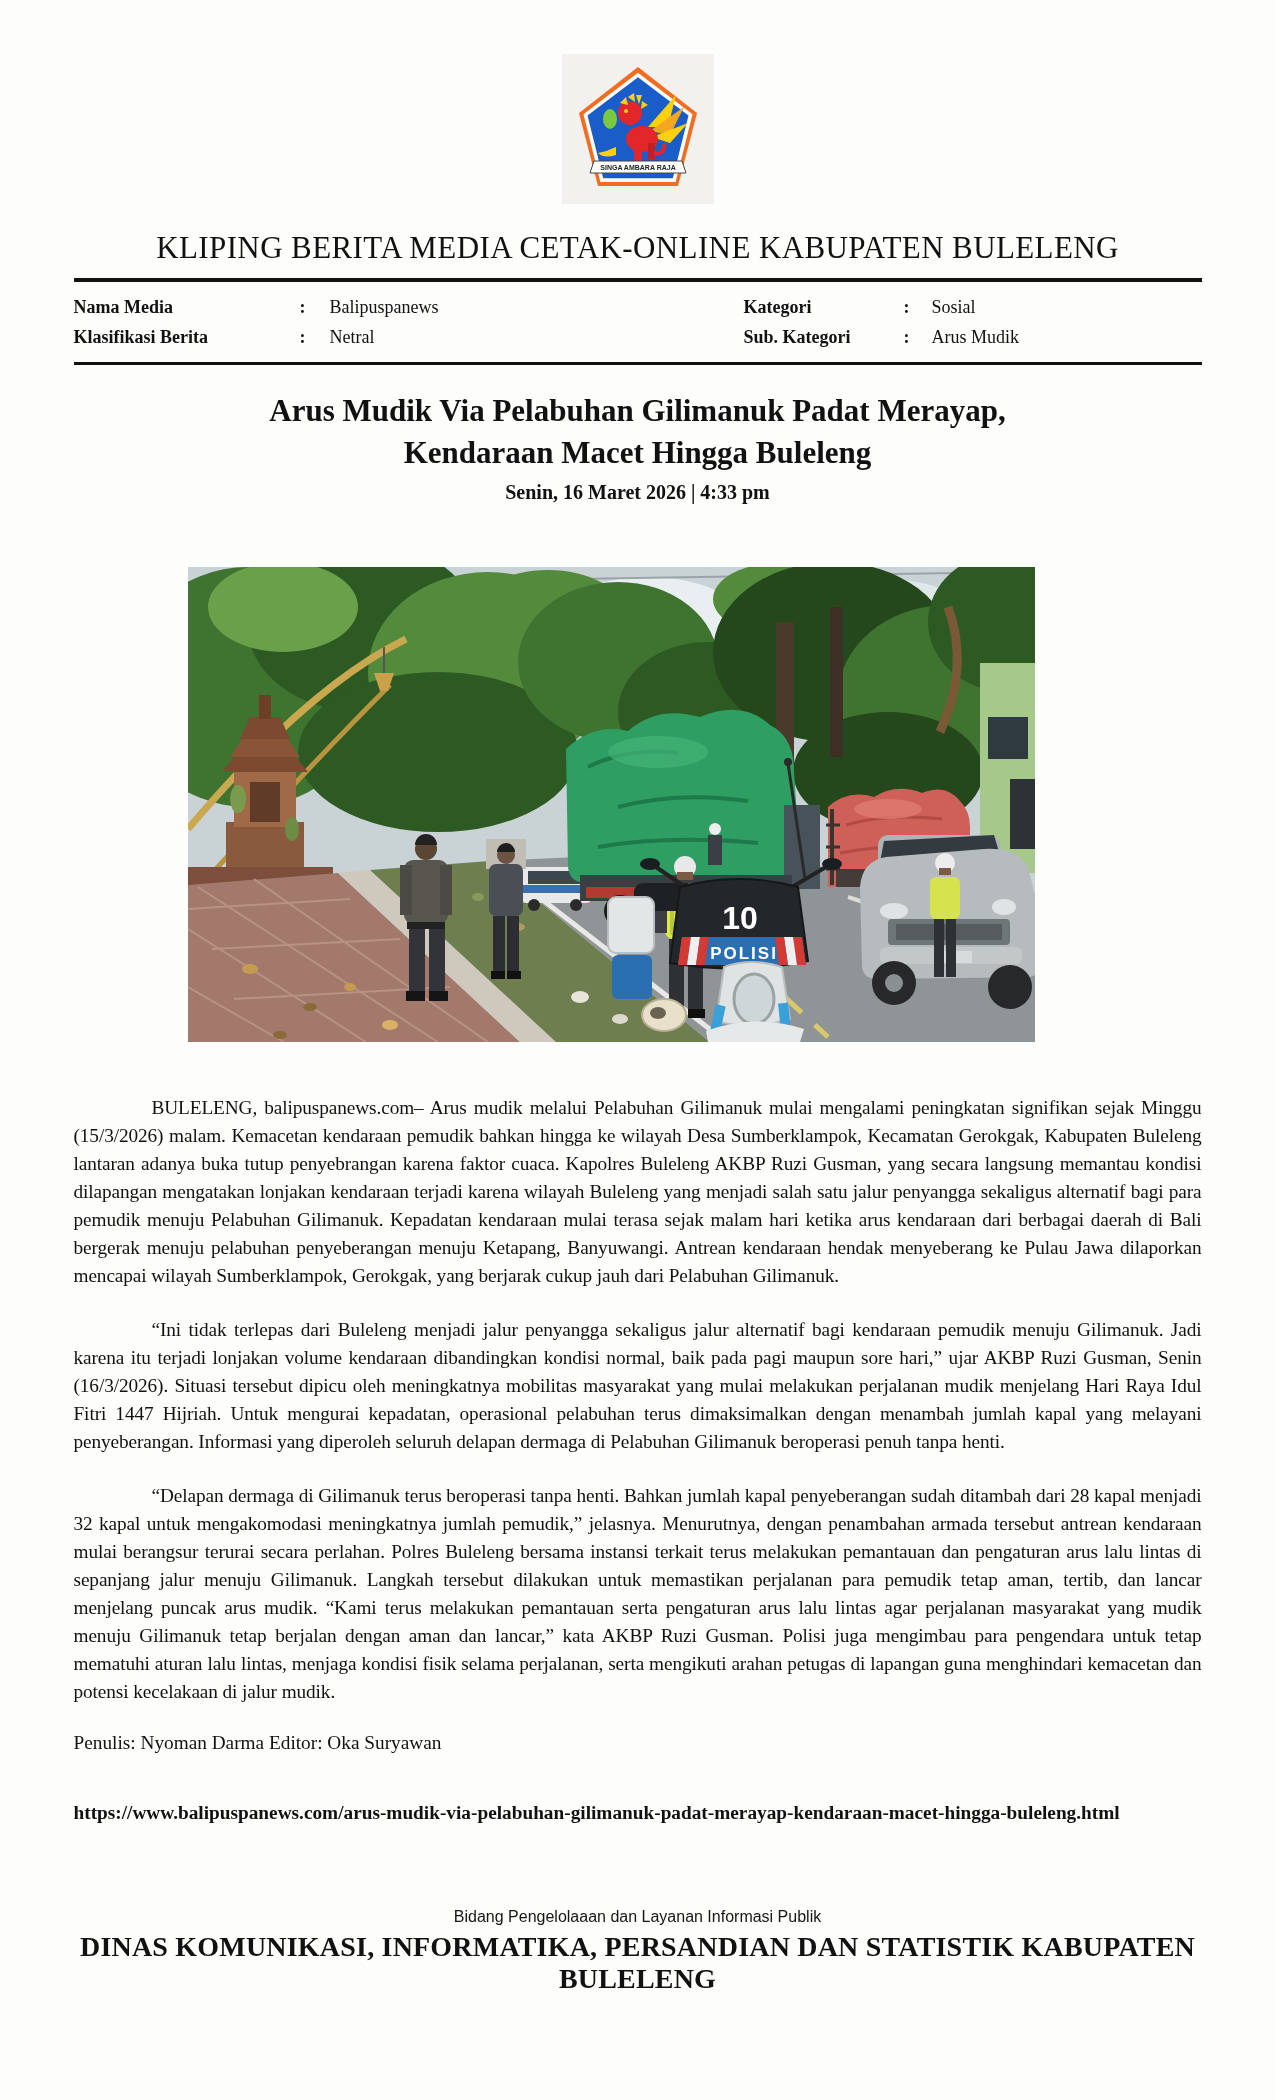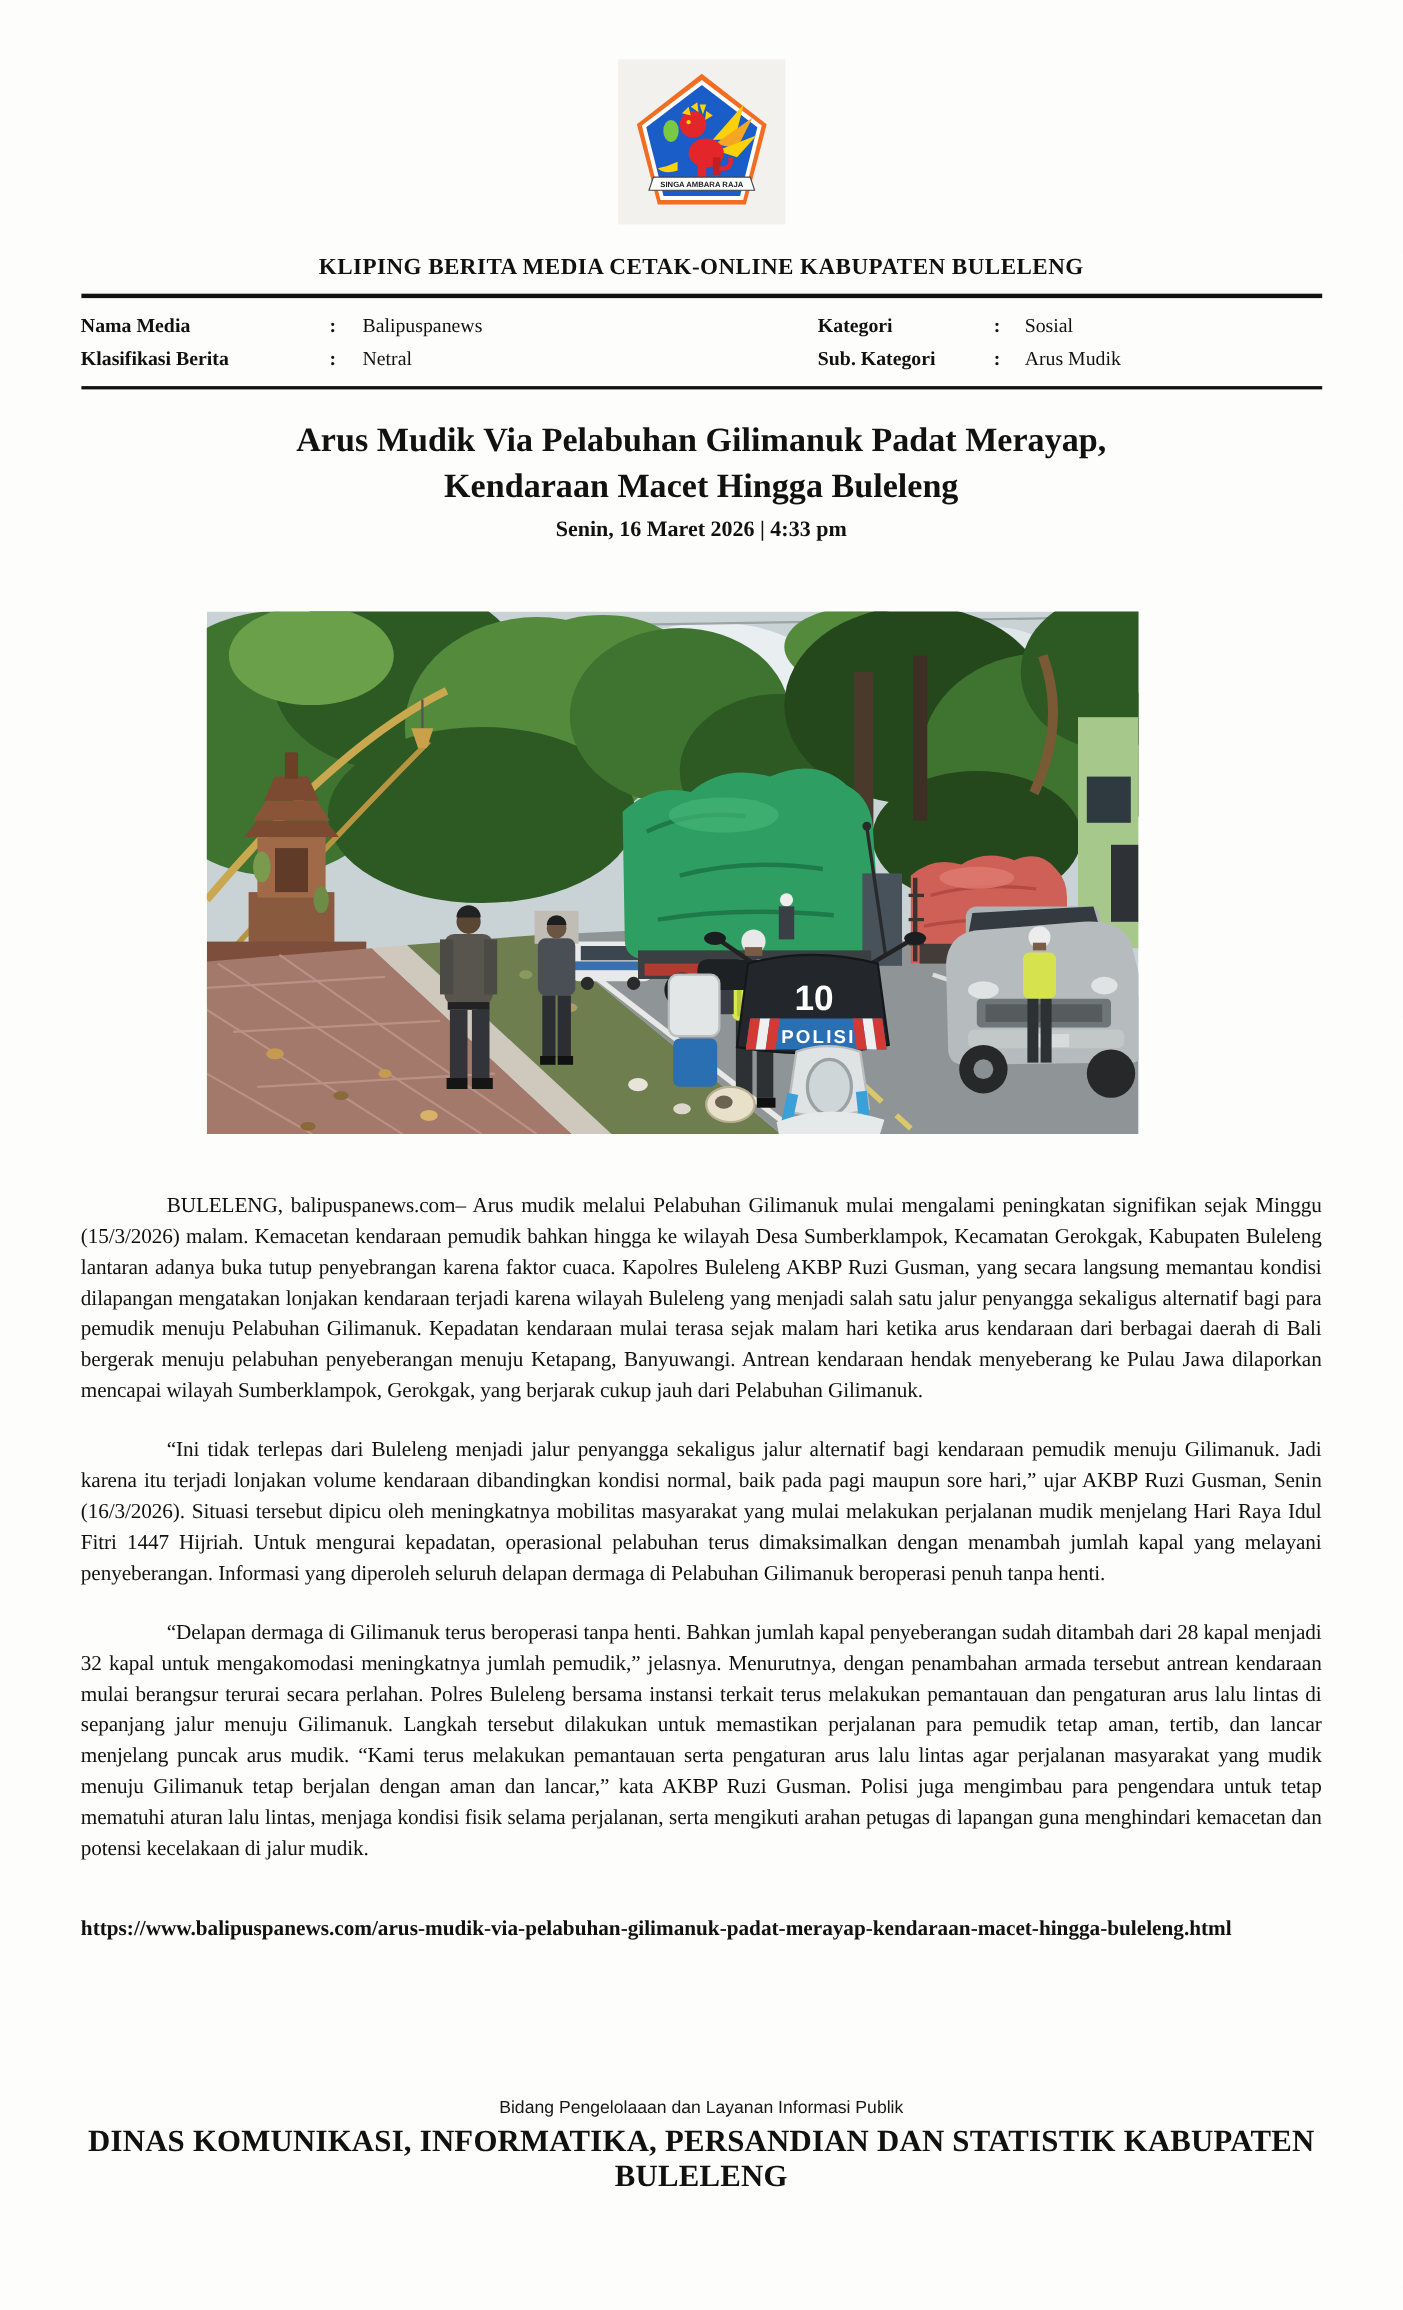--- a/index.html
+++ b/index.html
@@ -9,21 +9,21 @@
     font-family:"Liberation Serif","DejaVu Serif",serif;
   }
   .content { width:1128px; margin:0 auto; }
 
   
   .logo-box {
     width:152px; height:150px; margin:54px auto 0; background:#f2f1ee;
     display:flex; align-items:center; justify-content:center;
   }
   .doc-title {
-    margin:26px 0 0; text-align:center; font-size:21px; font-weight:bold;
+    margin:26px 0 0; text-align:center; font-size:31px; font-weight:normal;
     letter-spacing:0.4px; white-space:nowrap;
   }
   .rule-thick { height:4px; background:#121212; margin-top:12px; }
   .rule-thin  { height:3px; background:#121212; }
 
   .meta {
     display:grid; grid-template-columns:226px 30px 414px 160px 28px 1fr;
     padding:15px 0 14px; font-size:18px; row-gap:9px; align-items:baseline;
   }
   .meta .lbl { font-weight:bold; }
@@ -333,20 +333,21 @@
         </g>
       </svg>
     </figure>
 
     <div class="bodytext">
       <p>BULELENG, balipuspanews.com– Arus mudik melalui Pelabuhan Gilimanuk mulai mengalami peningkatan signifikan sejak Minggu (15/3/2026) malam. Kemacetan kendaraan pemudik bahkan hingga ke wilayah Desa Sumberklampok, Kecamatan Gerokgak, Kabupaten Buleleng lantaran adanya buka tutup penyebrangan karena faktor cuaca. Kapolres Buleleng AKBP Ruzi Gusman, yang secara langsung memantau kondisi dilapangan mengatakan lonjakan kendaraan terjadi karena wilayah Buleleng yang menjadi salah satu jalur penyangga sekaligus alternatif bagi para pemudik menuju Pelabuhan Gilimanuk. Kepadatan kendaraan mulai terasa sejak malam hari ketika arus kendaraan dari berbagai daerah di Bali bergerak menuju pelabuhan penyeberangan menuju Ketapang, Banyuwangi. Antrean kendaraan hendak menyeberang ke Pulau Jawa dilaporkan mencapai wilayah Sumberklampok, Gerokgak, yang berjarak cukup jauh dari Pelabuhan Gilimanuk.</p>
       <p>“Ini tidak terlepas dari Buleleng menjadi jalur penyangga sekaligus jalur alternatif bagi kendaraan pemudik menuju Gilimanuk. Jadi karena itu terjadi lonjakan volume kendaraan dibandingkan kondisi normal, baik pada pagi maupun sore hari,” ujar AKBP Ruzi Gusman, Senin (16/3/2026). Situasi tersebut dipicu oleh meningkatnya mobilitas masyarakat yang mulai melakukan perjalanan mudik menjelang Hari Raya Idul Fitri 1447 Hijriah. Untuk mengurai kepadatan, operasional pelabuhan terus dimaksimalkan dengan menambah jumlah kapal yang melayani penyeberangan. Informasi yang diperoleh seluruh delapan dermaga di Pelabuhan Gilimanuk beroperasi penuh tanpa henti.</p>
       <p>“Delapan dermaga di Gilimanuk terus beroperasi tanpa henti. Bahkan jumlah kapal penyeberangan sudah ditambah dari 28 kapal menjadi 32 kapal untuk mengakomodasi meningkatnya jumlah pemudik,” jelasnya. Menurutnya, dengan penambahan armada tersebut antrean kendaraan mulai berangsur terurai secara perlahan. Polres Buleleng bersama instansi terkait terus melakukan pemantauan dan pengaturan arus lalu lintas di sepanjang jalur menuju Gilimanuk. Langkah tersebut dilakukan untuk memastikan perjalanan para pemudik tetap aman, tertib, dan lancar menjelang puncak arus mudik. “Kami terus melakukan pemantauan serta pengaturan arus lalu lintas agar perjalanan masyarakat yang mudik menuju Gilimanuk tetap berjalan dengan aman dan lancar,” kata AKBP Ruzi Gusman. Polisi juga mengimbau para pengendara untuk tetap mematuhi aturan lalu lintas, menjaga kondisi fisik selama perjalanan, serta mengikuti arahan petugas di lapangan guna menghindari kemacetan dan potensi kecelakaan di jalur mudik.</p>
     </div>
 
+    <p class="byline">Penulis: Nyoman Darma Editor: Oka Suryawan</p>
     <p class="source-url">https://www.balipuspanews.com/arus-mudik-via-pelabuhan-gilimanuk-padat-merayap-kendaraan-macet-hingga-buleleng.html</p>
   </main>
 
   <footer class="footer">
     <div class="footer-line1">Bidang Pengelolaaan dan Layanan Informasi Publik</div>
     <div class="footer-line2">DINAS KOMUNIKASI, INFORMATIKA, PERSANDIAN DAN STATISTIK KABUPATEN BULELENG</div>
   </footer>
 
 </div>
 

